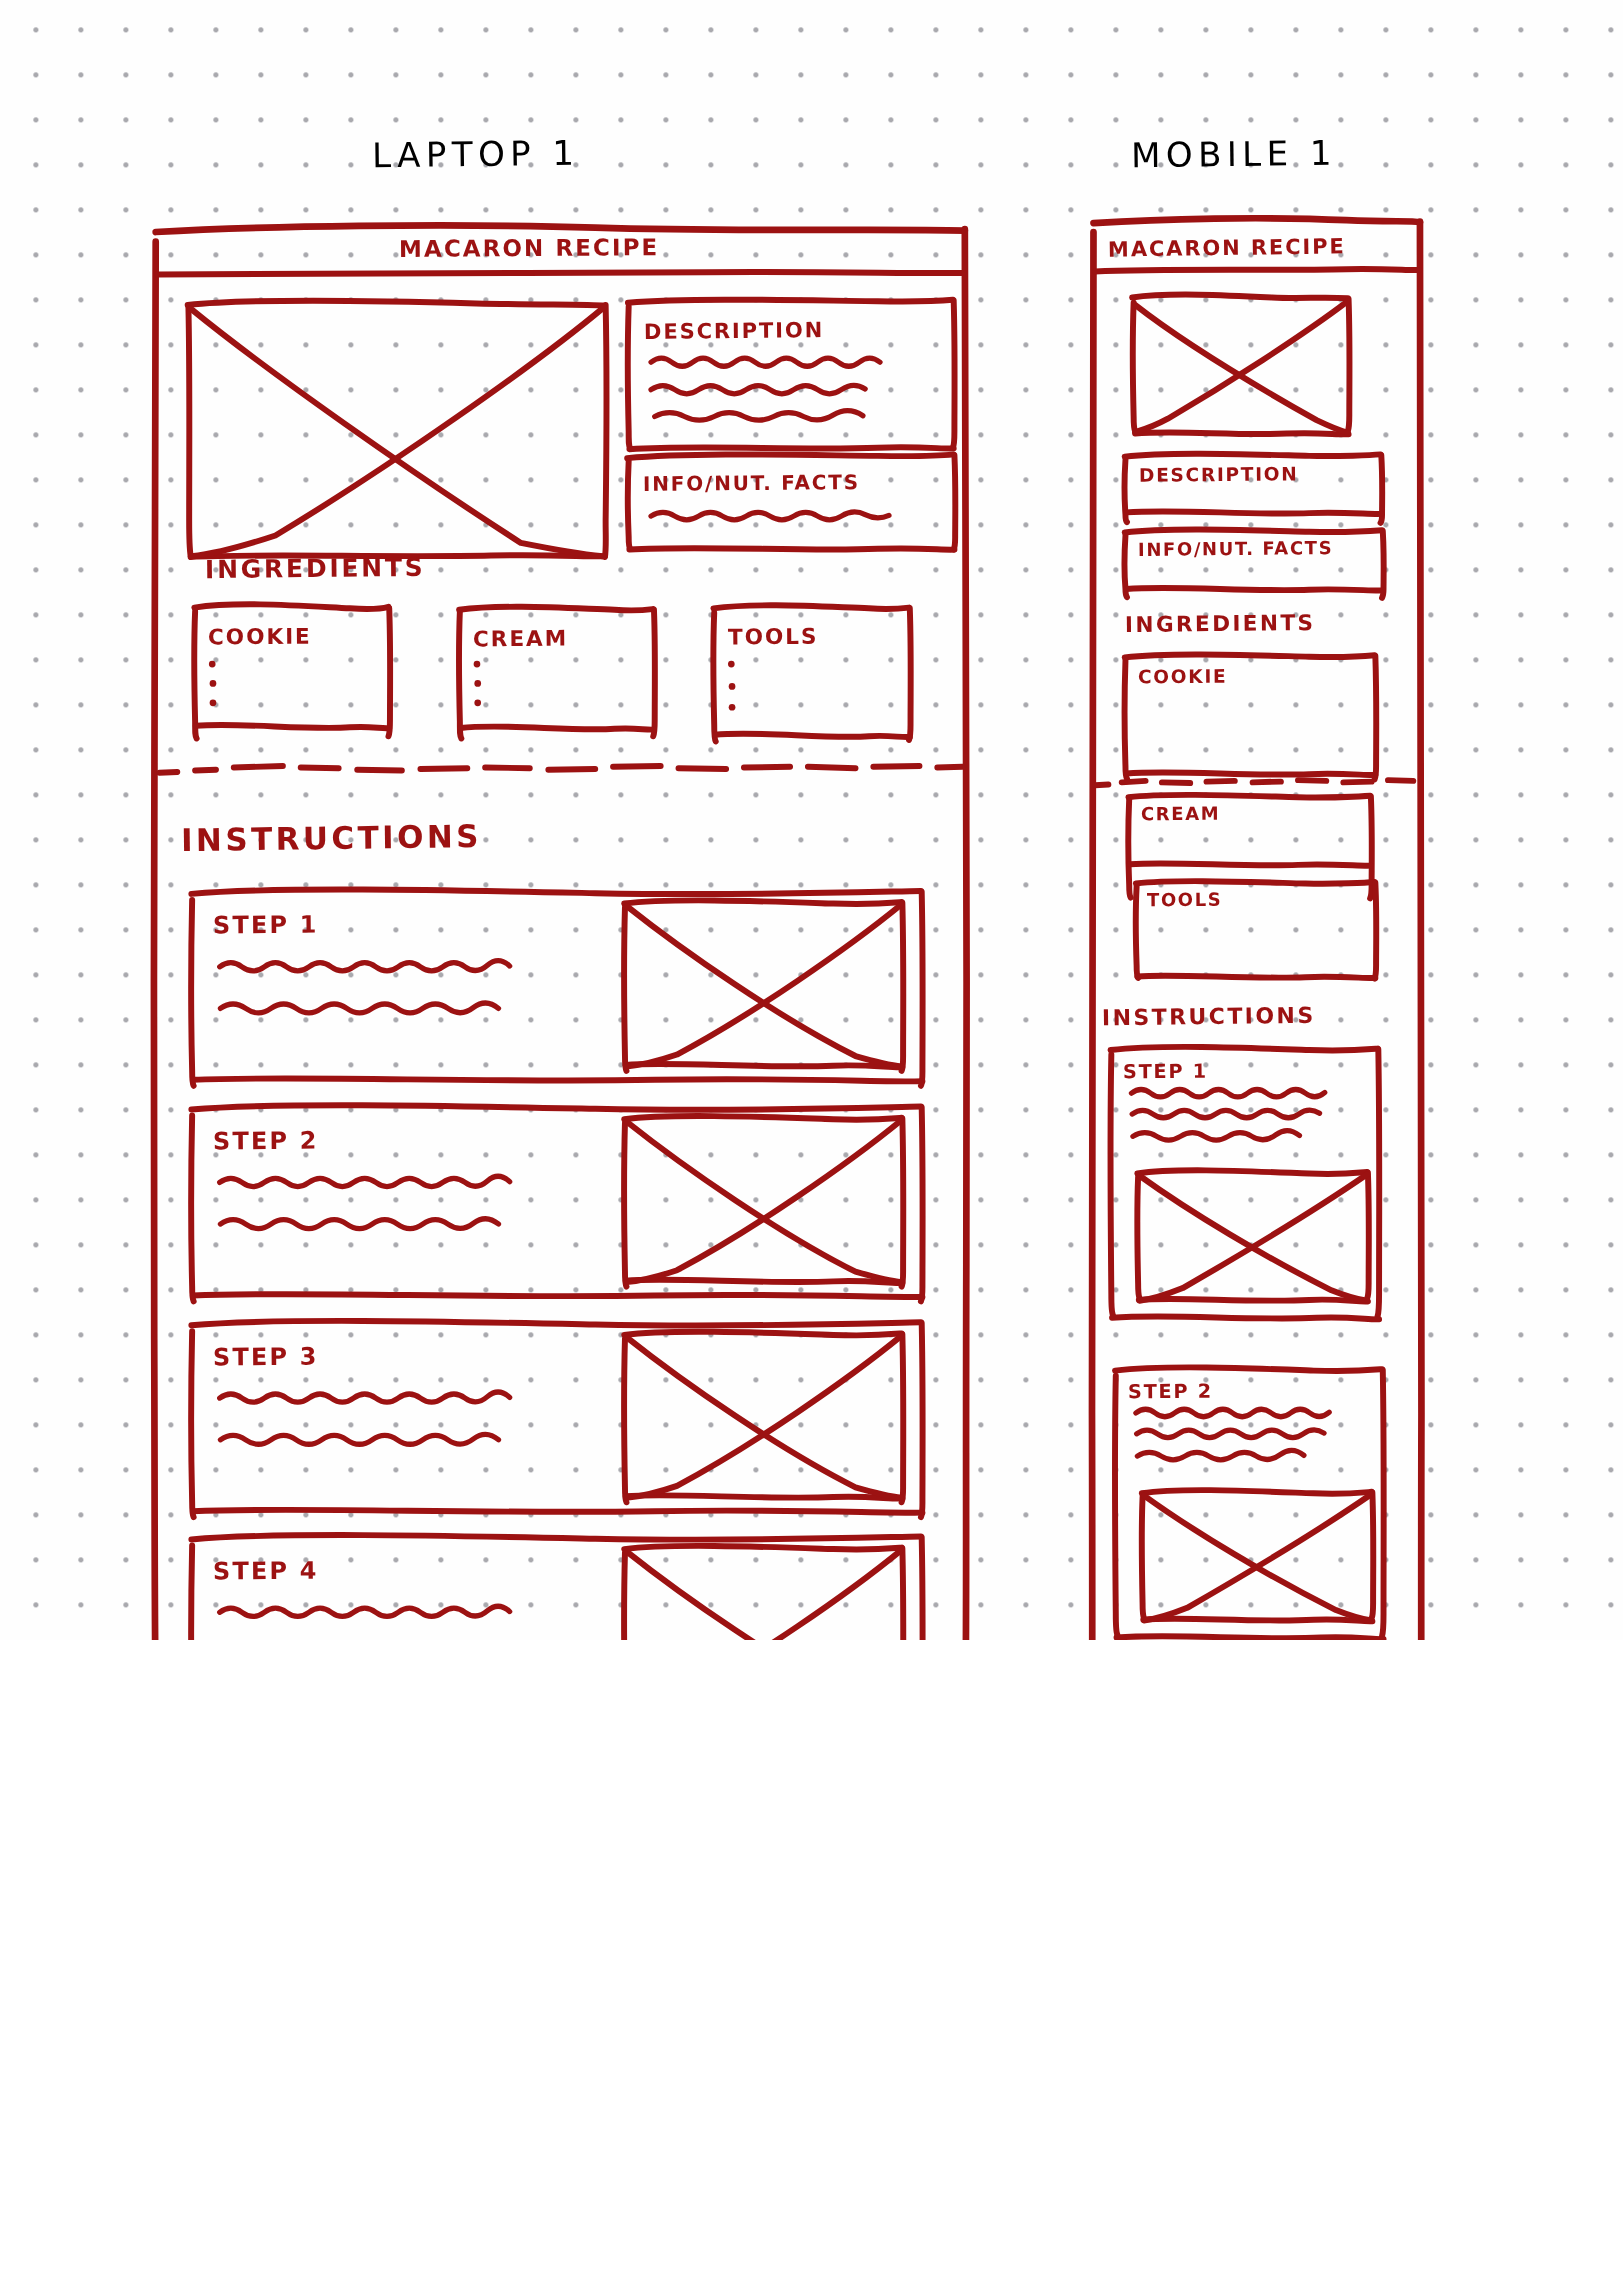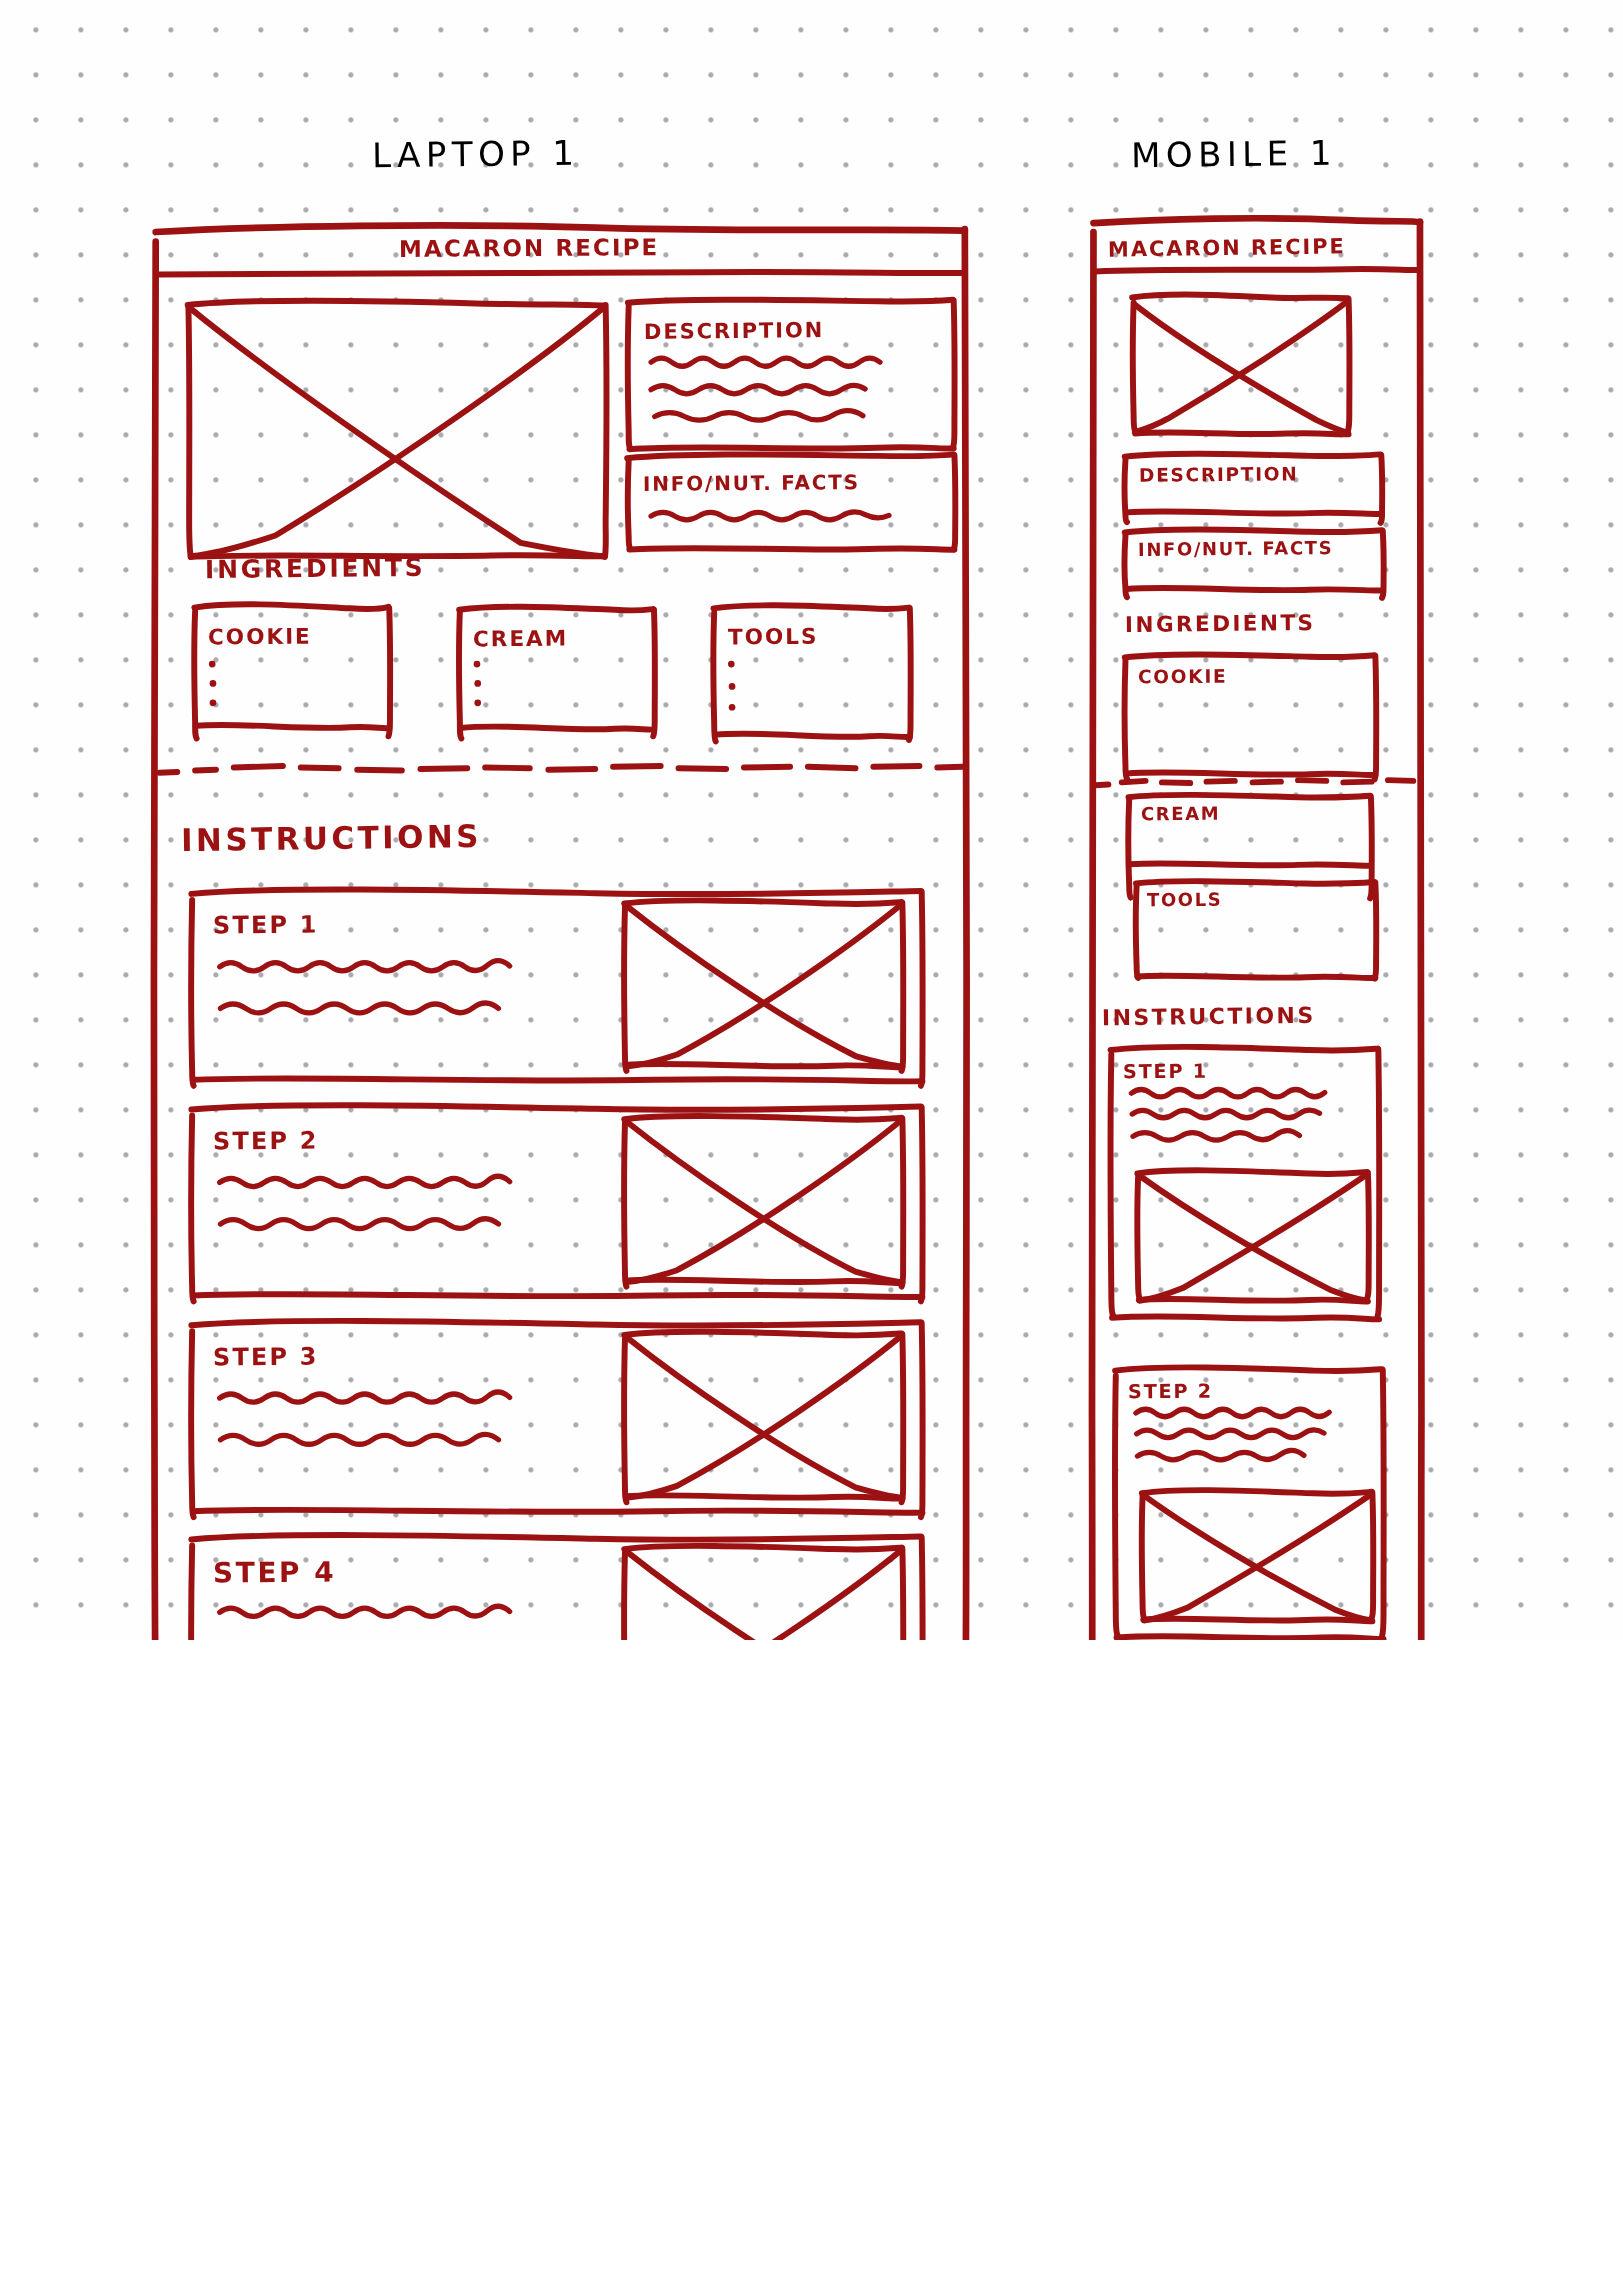--- a/index.html
+++ b/index.html
@@ -241,21 +241,21 @@
     <path d="M259,2320 C400,2314 650,2324 880,2320 C1060,2317 1190,2323 1240,2322" stroke-width="8"></path>
     <path d="M840,2088 C838,2158 839,2238 840,2288 C840,2300 840,2304 842,2308" stroke-width="8"></path>
     <path d="M839,2083 C900,2075 1030,2080 1120,2083 C1170,2085 1200,2082 1212,2081" stroke-width="8"></path>
     <path d="M1213,2082 C1215,2158 1214,2238 1214,2288 C1214,2300 1214,2304 1212,2308" stroke-width="8"></path>
     <path d="M841,2300 C900,2295 1030,2305 1120,2301 C1168,2299 1196,2304 1213,2303" stroke-width="8"></path>
     <path d="M842,2086 C920,2148 1050,2238 1150,2288 C1185,2298 1202,2301 1212,2302" stroke-width="8"></path>
     <path d="M1212,2084 C1140,2143 1010,2233 910,2286 C875,2298 854,2301 842,2302" stroke-width="8"></path>
     <path d="M295,2168 q15,-11 30,0 t30,0 t30,0 t30,0 t30,0 t30,0 t30,0 t30,0 t30,0 t30,0 t30,0 t30,-2 t30,1" stroke-width="7"></path>
     <path d="M296,2224 q17,-12 34,0 t34,0 t34,0 t34,0 t34,0 t34,0 t34,0 t34,0 t34,0 t34,-1 t34,1" stroke-width="7"></path>
   </svg>
-  <div class="box-label" style="left:213px; top:1559px; font-size:28px; transform:rotate(-0.5deg);">STEP 4</div>
+  <div class="box-label" style="left:213px; top:1559px; font-size:24px; transform:rotate(-0.5deg);">STEP 4</div>
   <div class="hit" style="left:191px; top:1535px; width:732px; height:195px;"></div>
   <div class="hit" style="left:624px; top:1546px; width:280px; height:170px;"></div>
 
   <div class="screen-title" style="left:1131px; top:134px;">MOBILE 1</div>
 
   <svg class="pen" width="1624" height="2295" viewBox="0 0 2183 3086">
     <path d="M1470,312 C1468,700 1467,1300 1468,1900 C1469,2250 1467,2470 1471,2608" stroke-width="9"></path>
     <path d="M1470,300 C1560,294 1700,291 1810,296 C1870,299 1898,296 1909,299" stroke-width="9"></path>
     <path d="M1909,298 C1911,700 1912,1300 1911,1900 C1910,2250 1912,2470 1909,2610" stroke-width="9"></path>
     <path d="M1471,2609 C1560,2604 1700,2609 1810,2607 C1870,2606 1896,2610 1910,2608" stroke-width="9"></path>

